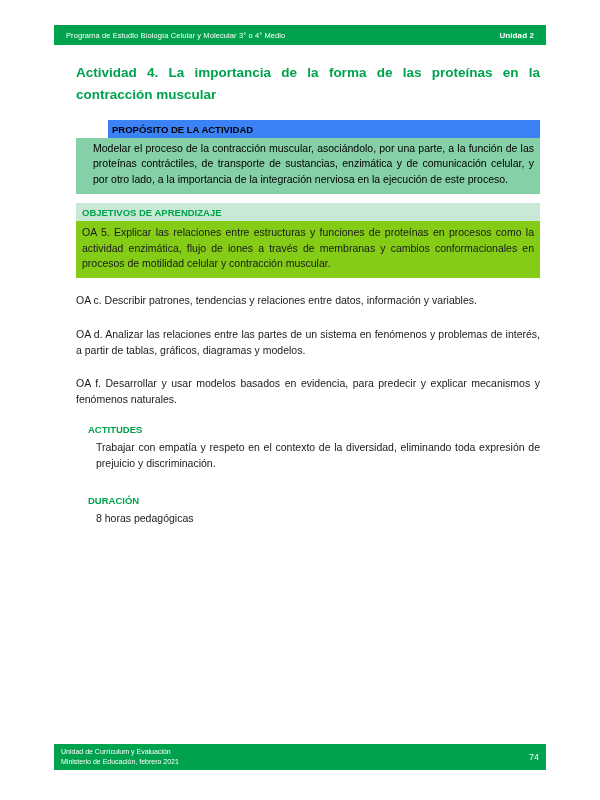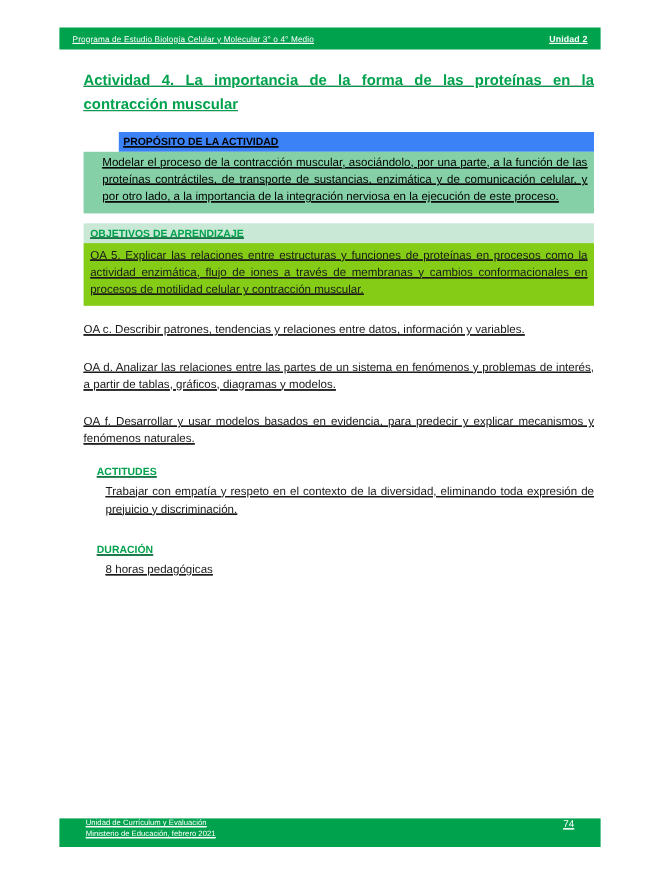--- a/index.html
+++ b/index.html
@@ -1,15 +1,15 @@
 <!DOCTYPE html>
 <html><head>
 <meta charset="utf-8">
 <style>
-  * { margin:0; padding:0; box-sizing:border-box;text-decoration:underline; }
+  * { margin:0; padding:0; box-sizing:border-box; }
   html,body { background:#ffffff; }
   body { font-family:"Liberation Sans", sans-serif; color:#1a1a1a; }
   .page {
     position:relative; width:600px; height:800px; margin:0 auto;
     background:#ffffff; overflow:hidden;
   }
   
   .topbar {
     position:absolute; top:25px; left:54px; right:54px; height:20px;
     background:#00A24D; color:#ffffff;
@@ -51,22 +51,22 @@
     color:#00A24D; font-size:9.5px; font-weight:bold; margin-bottom:5px;margin-left:12px;
   }
   .section { margin-top:10px; }
   .section p { font-size:10.5px; line-height:1.5; text-align:justify;margin-left:20px; }
   .section.duracion { margin-top:24px; }
 
   
   .footer {
     position:absolute; bottom:30px; left:54px; right:54px; height:26px;
     background:#00A24D; color:#ffffff;
-    display:flex; justify-content:space-between; align-items:flex-start;
-    padding:0 24px;
+    display:flex; justify-content:space-between; align-items:center;
+    padding:0 7px;
   }
   .footer .foot-left { font-size:7px; line-height:1.45; }
   .footer .page-num { font-size:9px; }
 </style>
 </head>
 <body>
 
 <div class="page">
 
   <div class="topbar">

